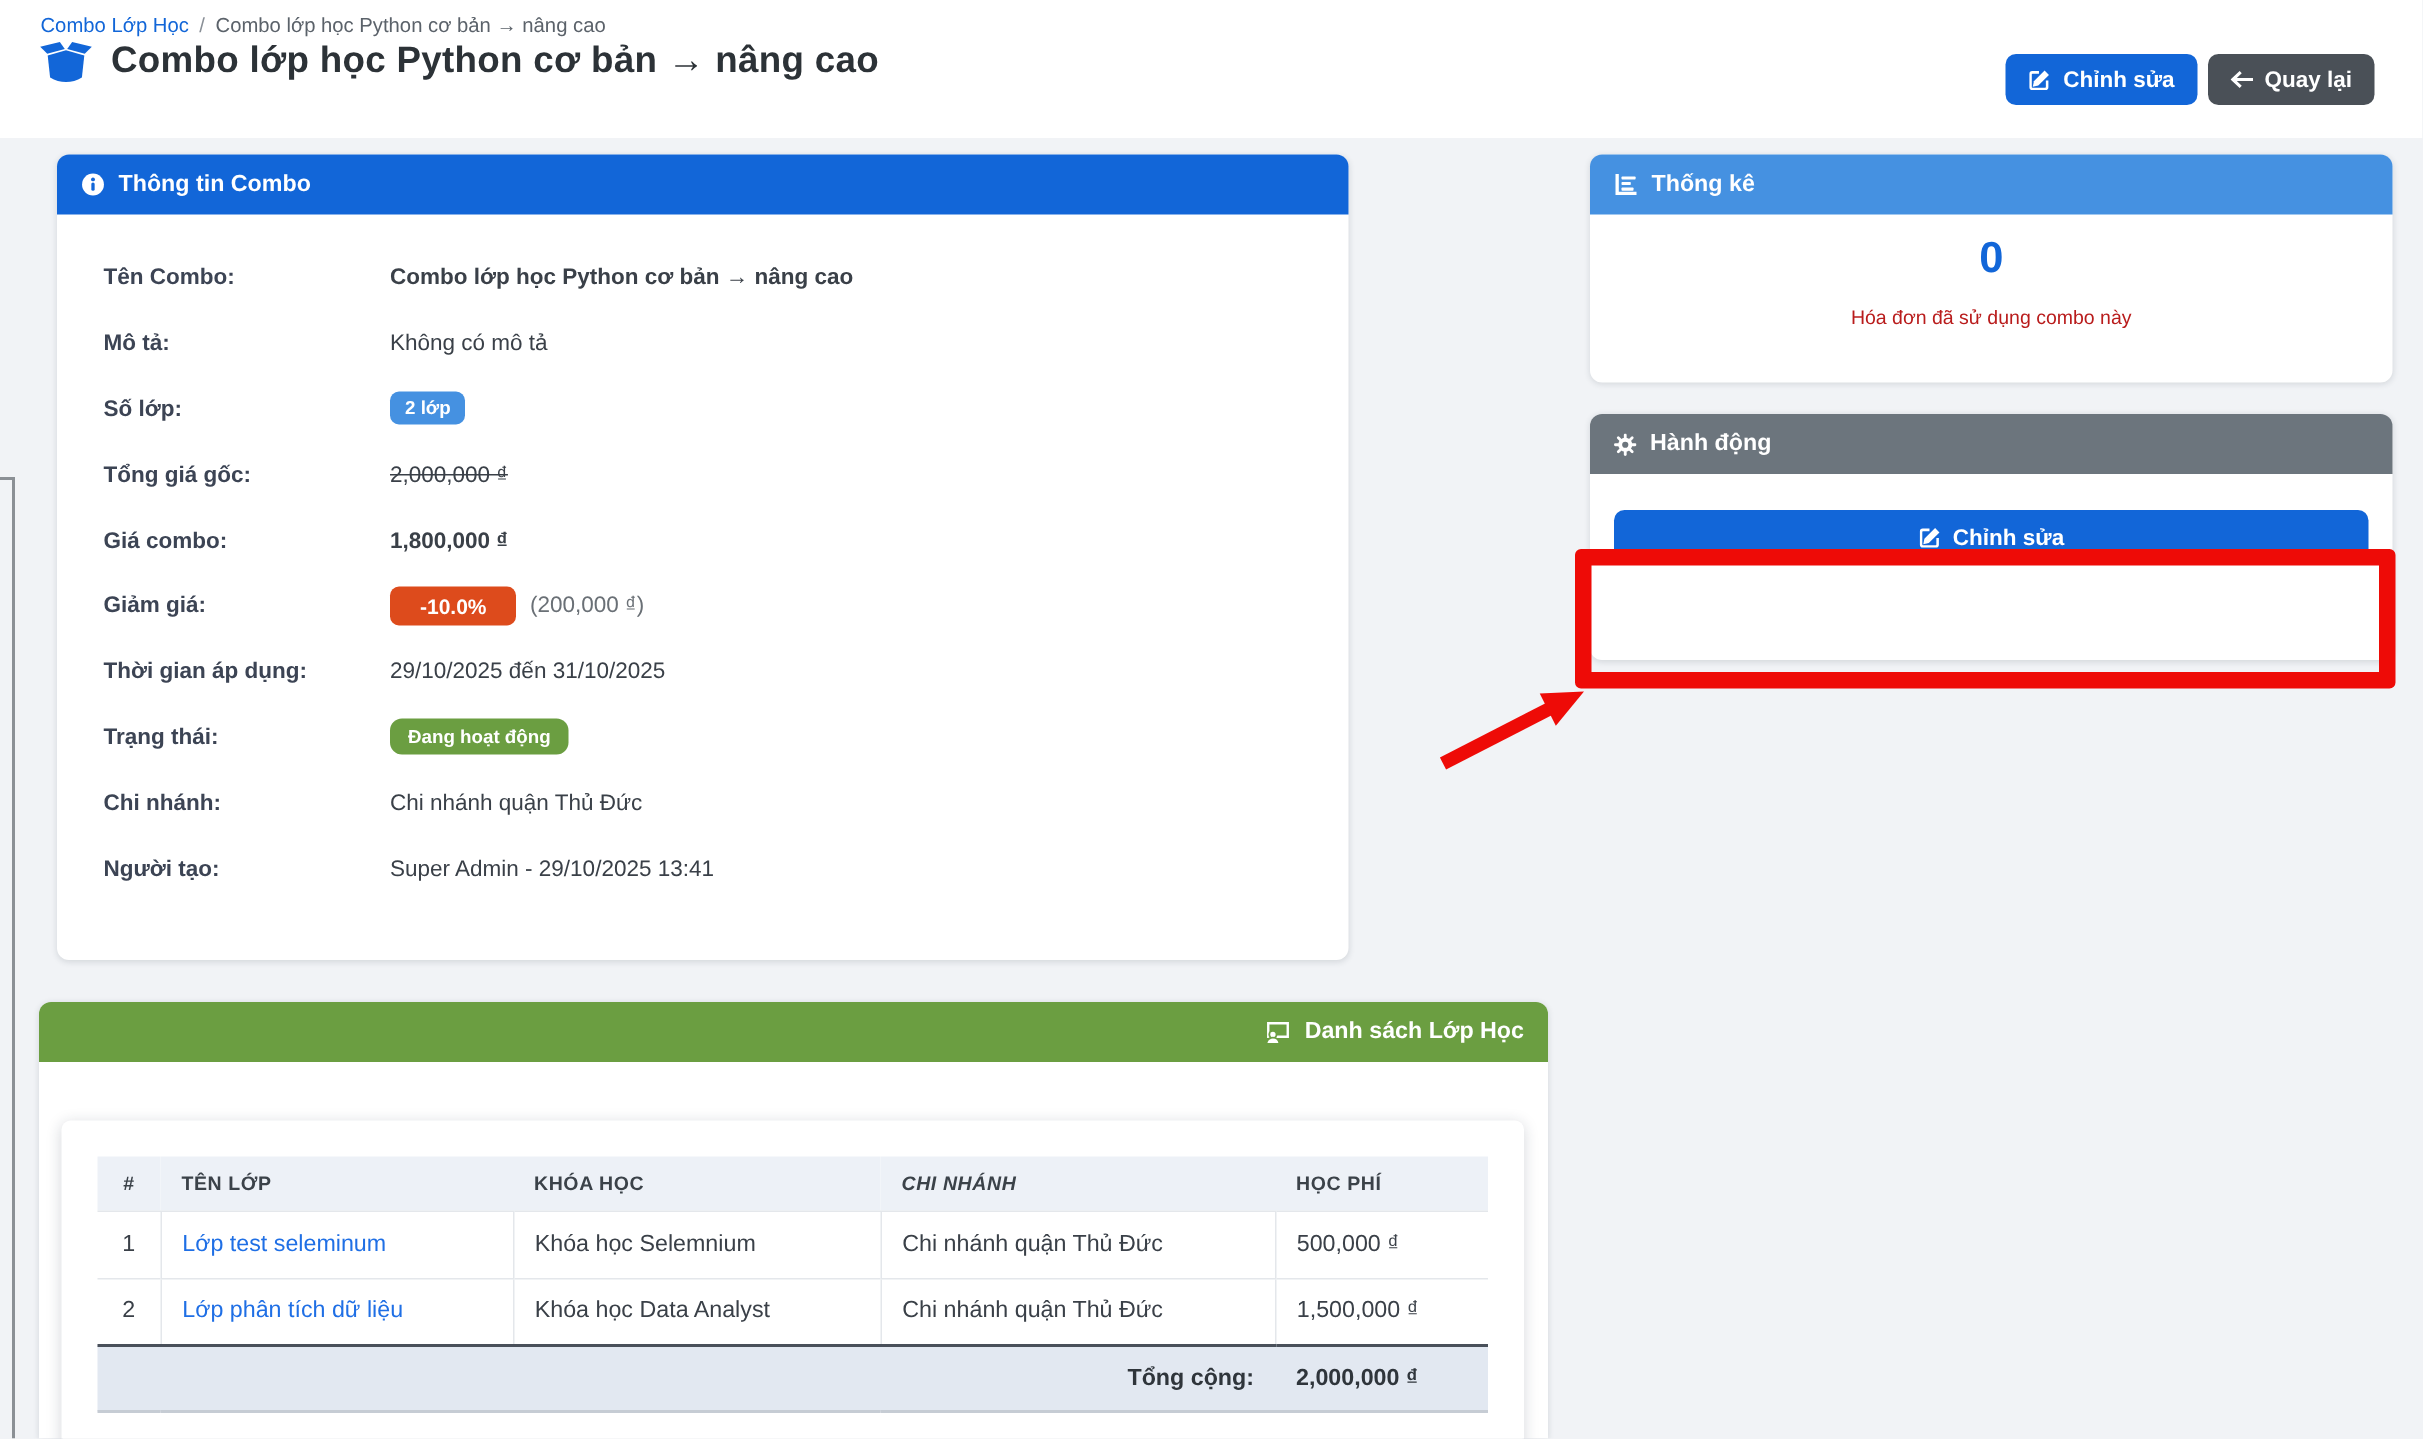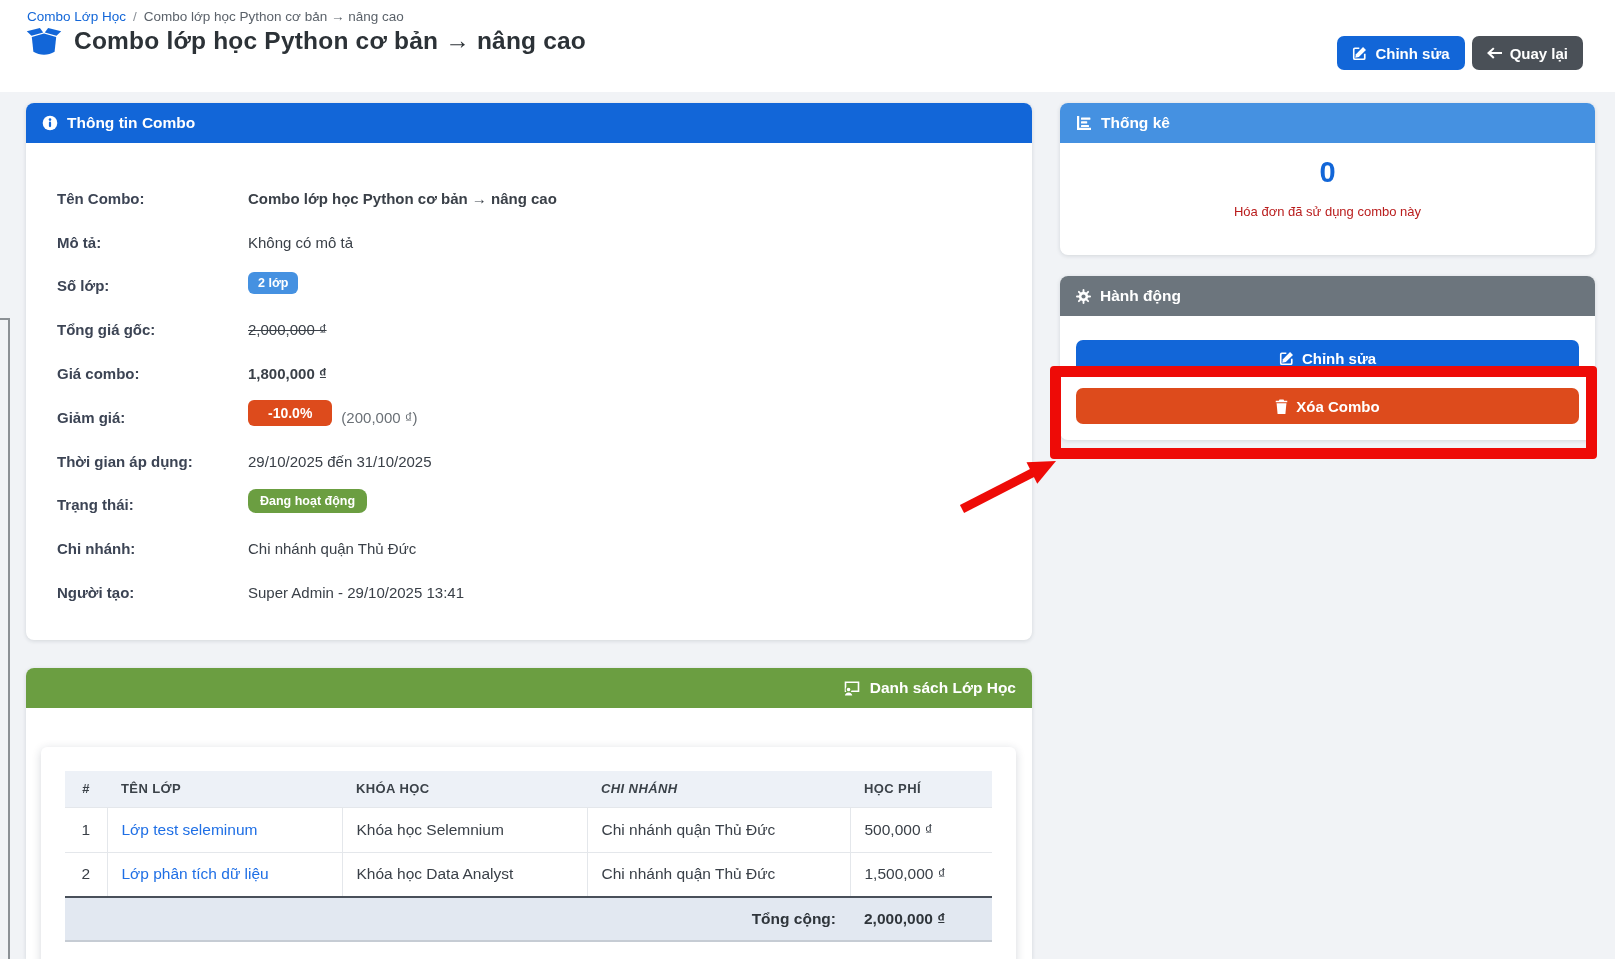--- a/index.html
+++ b/index.html
@@ -33,28 +33,28 @@
   
   .card { position:absolute; background:#fff; border-radius:8px;
           box-shadow:0 1px 4px rgba(30,40,60,.14); }
   .card-header { height:40px; display:flex; align-items:center; gap:9px; padding:0 16px;
                  border-radius:8px 8px 0 0; color:#fff; font-weight:bold; font-size:15.5px; }
   .hdr-info    { background:#1266d8; }
   .hdr-stats   { background:#4591e1; }
   .hdr-actions { background:#6c757d; }
   .hdr-classes { background:#6b9e41;justify-content:flex-end; }
 
-  .card-info    { left:26px;  top:103px; width:1006px; height:537px; }
+  .card-info    { left:38px;  top:103px; width:861px; height:537px; }
   .card-stats   { left:1060px; top:103px; width:535px; height:152px; }
   .card-actions { left:1060px; top:276px; width:535px; height:164px; }
   .card-classes { left:26px;  top:668px; width:1006px; height:291px; border-radius:8px 8px 0 0; }
 
   
   .info-body { padding:20px 30px 0 31px; }
-  .irow { display:flex; align-items:flex-end; height:43.8px; }
+  .irow { display:flex; align-items:center; height:43.8px; }
   .irow .lbl { flex:0 0 191px; font-weight:bold; font-size:15px; color:#3c4454; }
   .irow .val { font-size:15px; color:#3a4048; }
   .val-strong { font-weight:bold; color:#2e3338; }
   .val-strike { color:#8a929b; text-decoration:line-through; }
   .val-price  { color:#568f2d; font-size:19.5px; font-weight:bold; }
   .badge { display:inline-block; color:#fff; font-weight:bold; border-radius:6px; }
   .badge-blue   { background:#4591e1; font-size:12.5px; padding:4px 10px; }
   .badge-orange { background:#dd4b1c; font-size:14px;  padding:5px 20px; }
   .badge-green  { background:#6b9e41; font-size:12.5px; padding:5px 12px; border-radius:8px; }
   .discount-note { color:#6a7076; font-size:15px; margin-left:9px; }
@@ -230,29 +230,20 @@
   </div>
   <div class="actions-body">
     <button class="btn btn-primary btn-block">
       <span class="icon">
         <svg width="15" height="15" viewBox="0 0 16 16" fill="#fff">
           <path d="M11.8 1.1l3.1 3.1-7.6 7.6-3.9.8.8-3.9z"></path>
           <path d="M14.5 8.2V13a2 2 0 0 1-2 2H3a2 2 0 0 1-2-2V3.5a2 2 0 0 1 2-2h4.8v1.8H3.2a.5.5 0 0 0-.5.5v9a.5.5 0 0 0 .5.5h9a.5.5 0 0 0 .5-.5V8.2z"></path>
         </svg>
       </span>
       <span>Chỉnh sửa</span>
-    </button>
-    <button class="btn btn-danger btn-block">
-      <span class="icon">
-        <svg width="13" height="15" viewBox="0 0 14 16" fill="#fff">
-          <path d="M4.8.5h4.4l.7 1.2h3.3v1.8H.8V1.7h3.3z"></path>
-          <path d="M1.7 4.6h10.6L11.2 16H2.8z"></path>
-        </svg>
-      </span>
-      <span>Xóa Combo</span>
     </button>
   </div>
 </div>
 
 <div class="card card-classes">
   <div class="card-header hdr-classes">
     <span class="icon">
       <svg width="18" height="15" viewBox="0 0 18 15">
         <path d="M2.5 1.2h13v9h-13z" fill="none" stroke="#fff" stroke-width="1.6"></path>
         <circle cx="5.6" cy="8.6" r="2.4" fill="#fff" stroke="#6b9e41" stroke-width="1.2"></circle>

